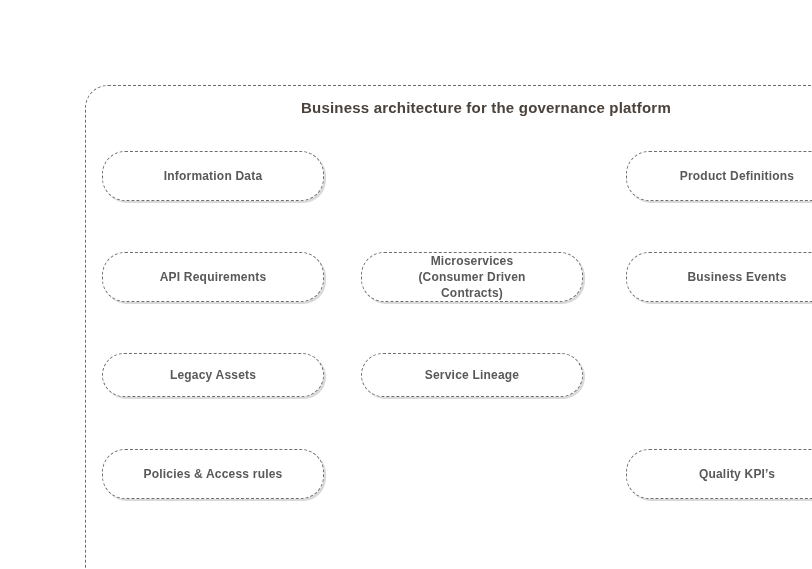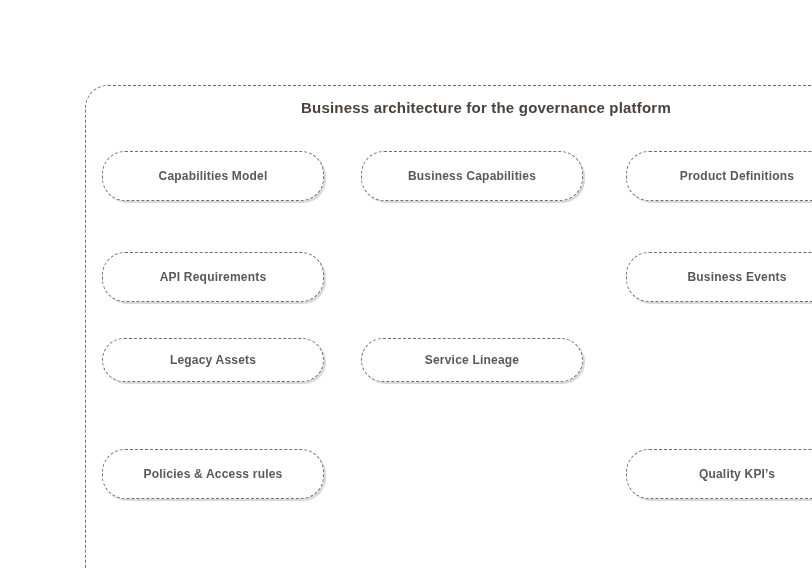--- a/index.html
+++ b/index.html
@@ -58,44 +58,45 @@
     letter-spacing: 0.2px;
   }
   
   .c1 { left: 22px;  width: 222px; }
   .c2 { left: 281px; width: 222px; }
   .c3 { left: 546px; width: 222px; }
   .cfull { left: 20px; width: 748px; }
   
   .r1 { top: 71px;  height: 50px; }
   .r2 { top: 172px; height: 50px; }
-  .r3 { top: 258px; height: 44px; }
+  .r3 { top: 273px; height: 44px; }
   .r4 { top: 369px; height: 50px; }
   .r5 { top: 466px; height: 52px; }
 </style>
 </head>
 <body>
 
 <div class="page">
   <div class="frame"></div>
 
   <div class="title">Business architecture for the governance platform</div>
 
   <div class="box r1 c1">
-    <span class="box-label">Capabilities Model</span>
-  </div>
-  <div class="box r1 c2">
-    <span class="box-label">Business Capabilities</span>
+    <span class="box-label">Information Data</span>
   </div>
   <div class="box r1 c3">
     <span class="box-label">Product Definitions</span>
   </div>
 
   <div class="box r2 c1">
     <span class="box-label">API Requirements</span>
+  </div>
+  <div class="box r2 c2">
+    <span class="box-label">Microservices
+(Consumer Driven Contracts)</span>
   </div>
   <div class="box r2 c3">
     <span class="box-label">Business Events</span>
   </div>
 
   <div class="box r3 c1">
     <span class="box-label">Legacy Assets</span>
   </div>
   <div class="box r3 c2">
     <span class="box-label">Service Lineage</span>

